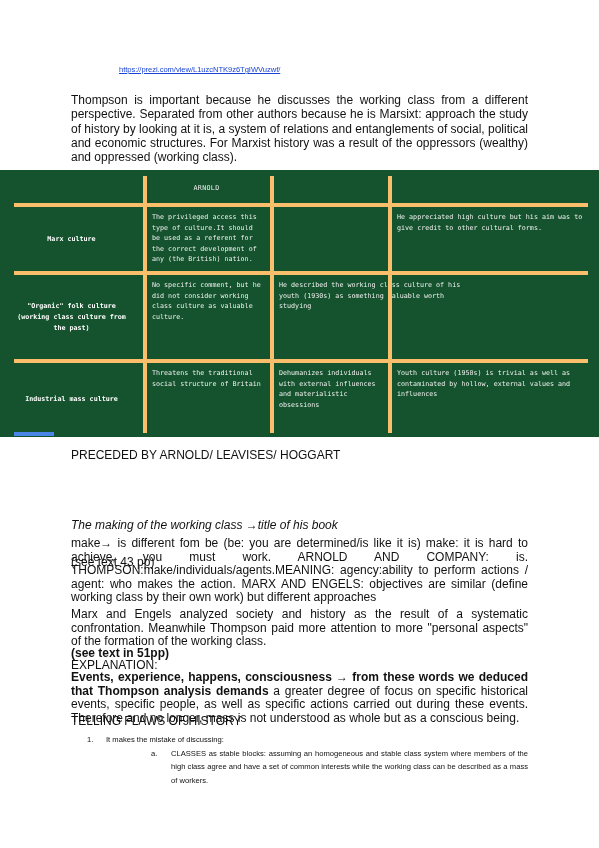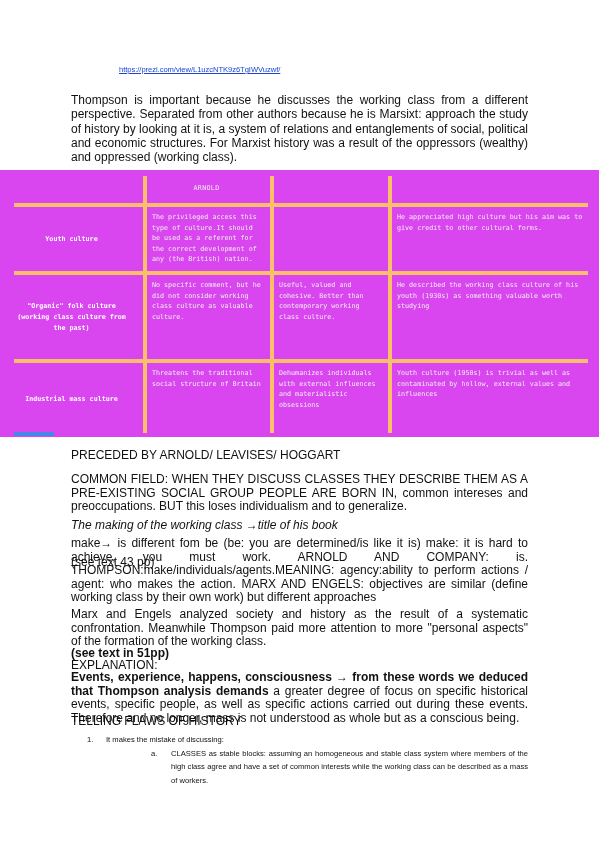--- a/index.html
+++ b/index.html
@@ -48,21 +48,21 @@
     color: #111111;
   }
 
   
   .culture-table {
     position: absolute;
     left: 0px;
     top: 170px;
     width: 599px;
     height: 267px;
-    background: #d946ef;
+    background: #14532d;
     box-sizing: border-box;
   }
   .ct-row {
     display: flex;
     position: relative;
     width: 100%;
     box-sizing: border-box;
   }
   .ct-row.header-row { height: 35px; }
   .ct-row.r1 { height: 68px; }
@@ -220,30 +220,29 @@
   <div class="intro-para">Thompson is important because he discusses the working class from a different perspective. Separated from other authors because he is Marsixt: approach the study of history by looking at it is, a system of relations and entanglements of social, political and economic structures. For Marxist history was a result of the oppressors (wealthy) and oppressed  (working class).</div>
 
   <div class="culture-table">
 
     <div class="ct-row header-row">
       <div class="ct-cell c0 head-cell"></div>
       <div class="ct-cell c1 head-cell">ARNOLD</div>
     </div>
 
     <div class="ct-row r1">
-      <div class="ct-cell c0 label-cell">Youth culture</div>
+      <div class="ct-cell c0 label-cell">Marx culture</div>
       <div class="ct-cell c1">The privileged access this type of culture.It should be used as a referent for the correct development of any (the British) nation.</div>
       <div class="ct-cell c2"></div>
       <div class="ct-cell c3">He appreciated high culture but his aim was to give credit to other cultural forms.</div>
     </div>
 
     <div class="ct-row r2">
       <div class="ct-cell c0 label-cell">"Organic" folk culture (working class culture from the past)</div>
       <div class="ct-cell c1">No specific comment, but he did not consider working class culture as valuable culture.</div>
-      <div class="ct-cell c2">Useful, valued and cohesive. Better than contemporary working class culture.</div>
       <div class="ct-cell c3">He described the working class culture of his youth (1930s) as something valuable worth studying</div>
     </div>
 
     <div class="ct-row r3">
       <div class="ct-cell c0 label-cell">Industrial mass culture</div>
       <div class="ct-cell c1">Threatens the traditional social structure of Britain</div>
       <div class="ct-cell c2">Dehumanizes individuals with external influences and materialistic obsessions</div>
       <div class="ct-cell c3">Youth culture (1950s) is trivial as well as contaminated by hollow, external values and influences</div>
     </div>
 
@@ -257,21 +256,20 @@
 
     <div class="vsep v1" style="top:37px;bottom:4px;"></div>
     <div class="vsep v2" style="top:37px;bottom:4px;"></div>
     <div class="vsep v3" style="top:37px;bottom:4px;"></div>
 
     <div class="table-handle"></div>
   </div>
 
   <div class="tb b-preceded">PRECEDED BY ARNOLD/ LEAVISES/ HOGGART</div>
 
-  <div class="tb b-common just">COMMON FIELD: WHEN THEY DISCUSS CLASSES THEY DESCRIBE THEM AS A PRE-EXISTING SOCIAL GROUP PEOPLE ARE BORN IN, common intereses and preoccupations.  BUT this loses individualism and to generalize.</div>
 
   <div class="tb b-making">The making of the working class →title of his  book</div>
 
   <div class="tb b-make just">make→ is different fom be (be: you are determined/is like it is) make: it is hard to achieve, you must work. ARNOLD AND COMPANY: is.  THOMPSON:make/individuals/agents.MEANING: agency:ability to perform actions / agent: who makes the action. MARX AND ENGELS: objectives are similar (define working class by their own work) but different approaches</div>
 
   <div class="tb b-see43">(see text 43 pp)</div>
 
   <div class="tb b-marx just">Marx and Engels analyzed society and history as the result of a systematic confrontation. Meanwhile Thompson paid more attention to more "personal aspects" of the formation of the working class.</div>
 
   <div class="tb b-see51">(see text in 51pp)</div>

